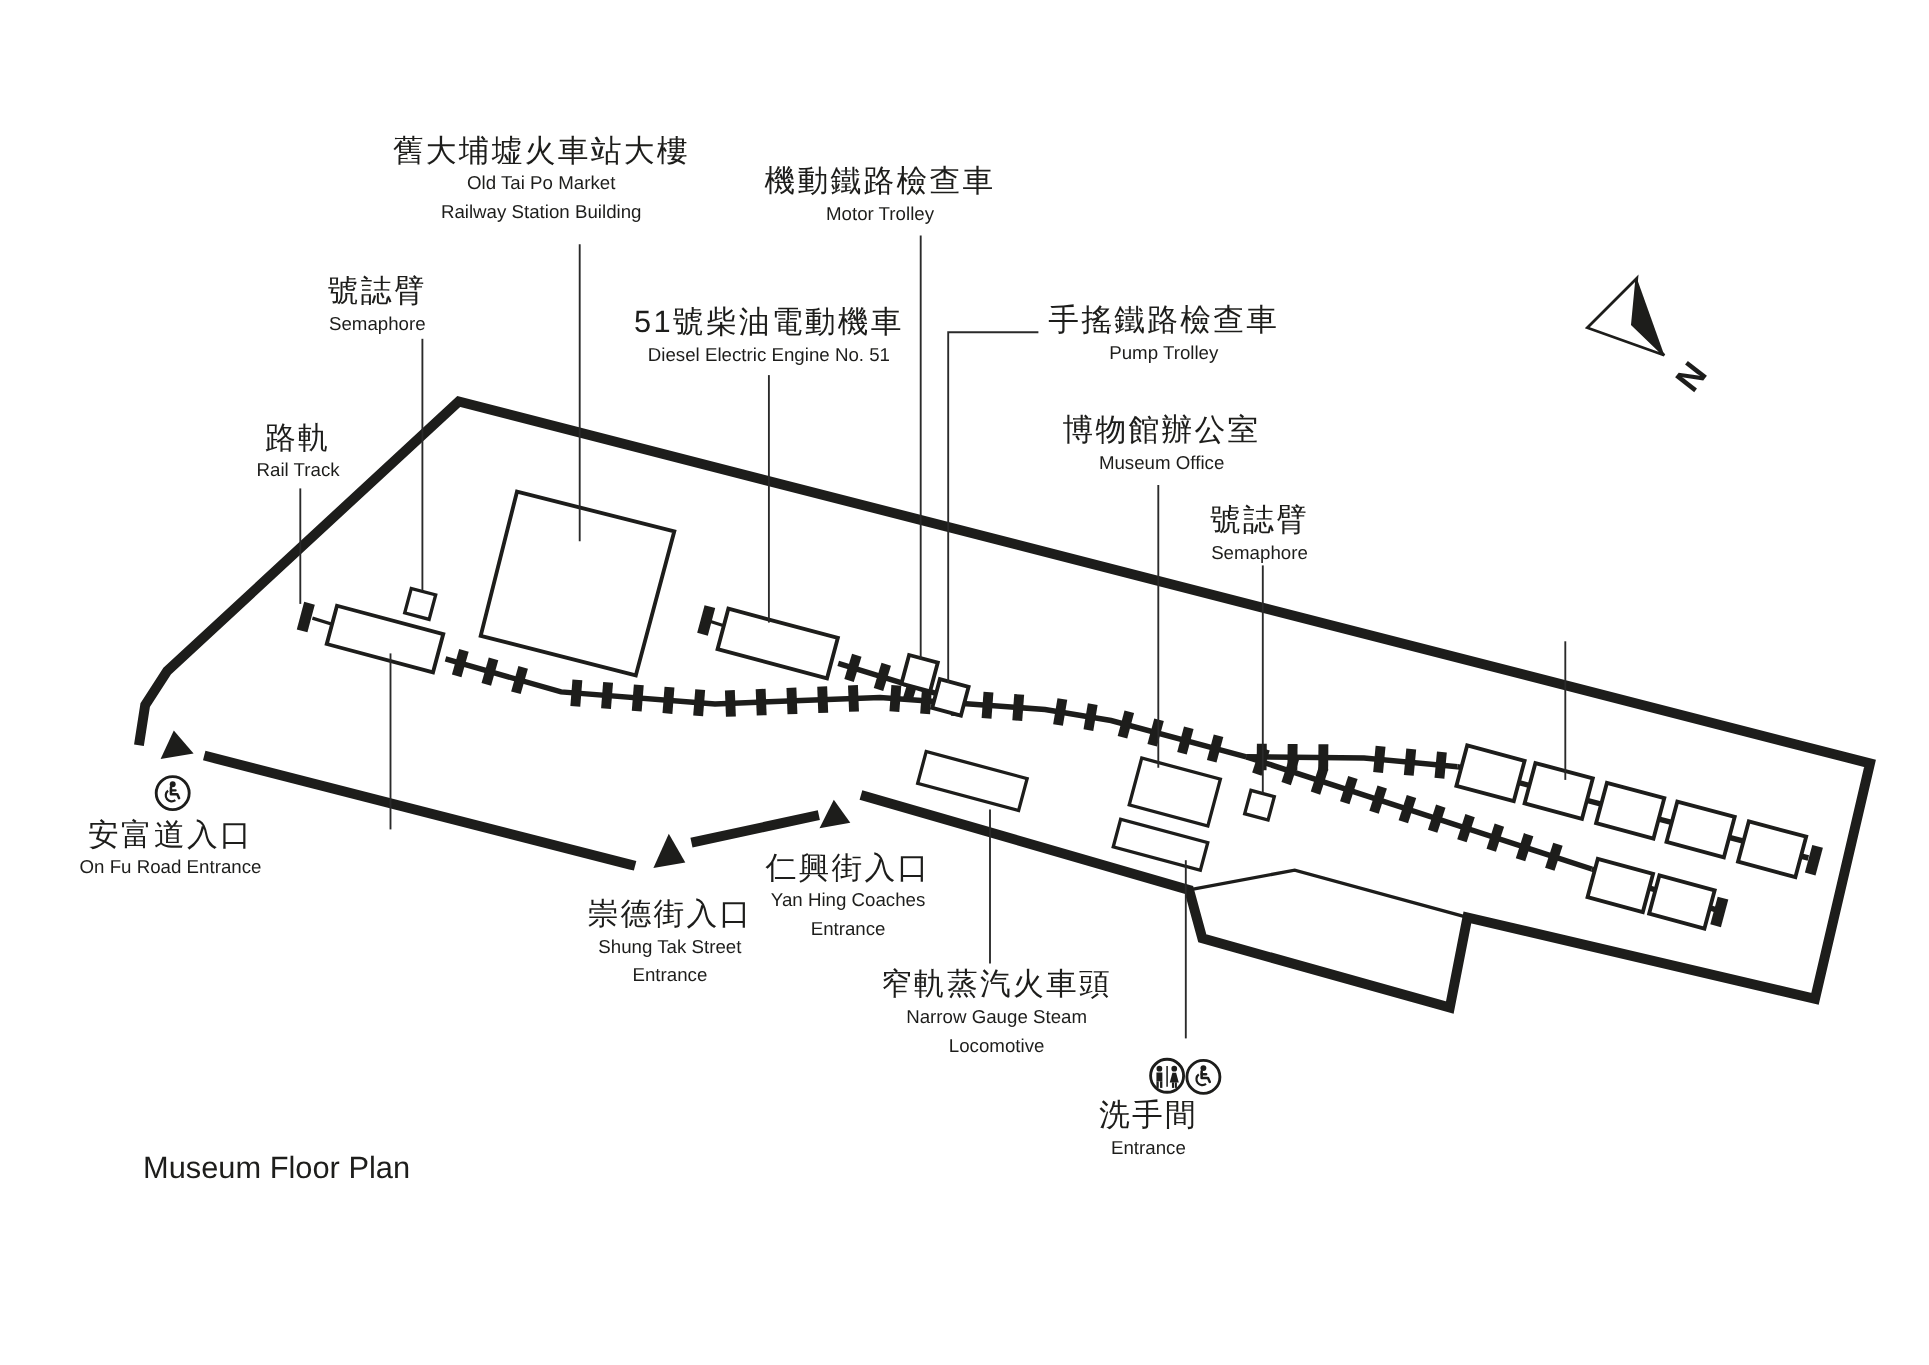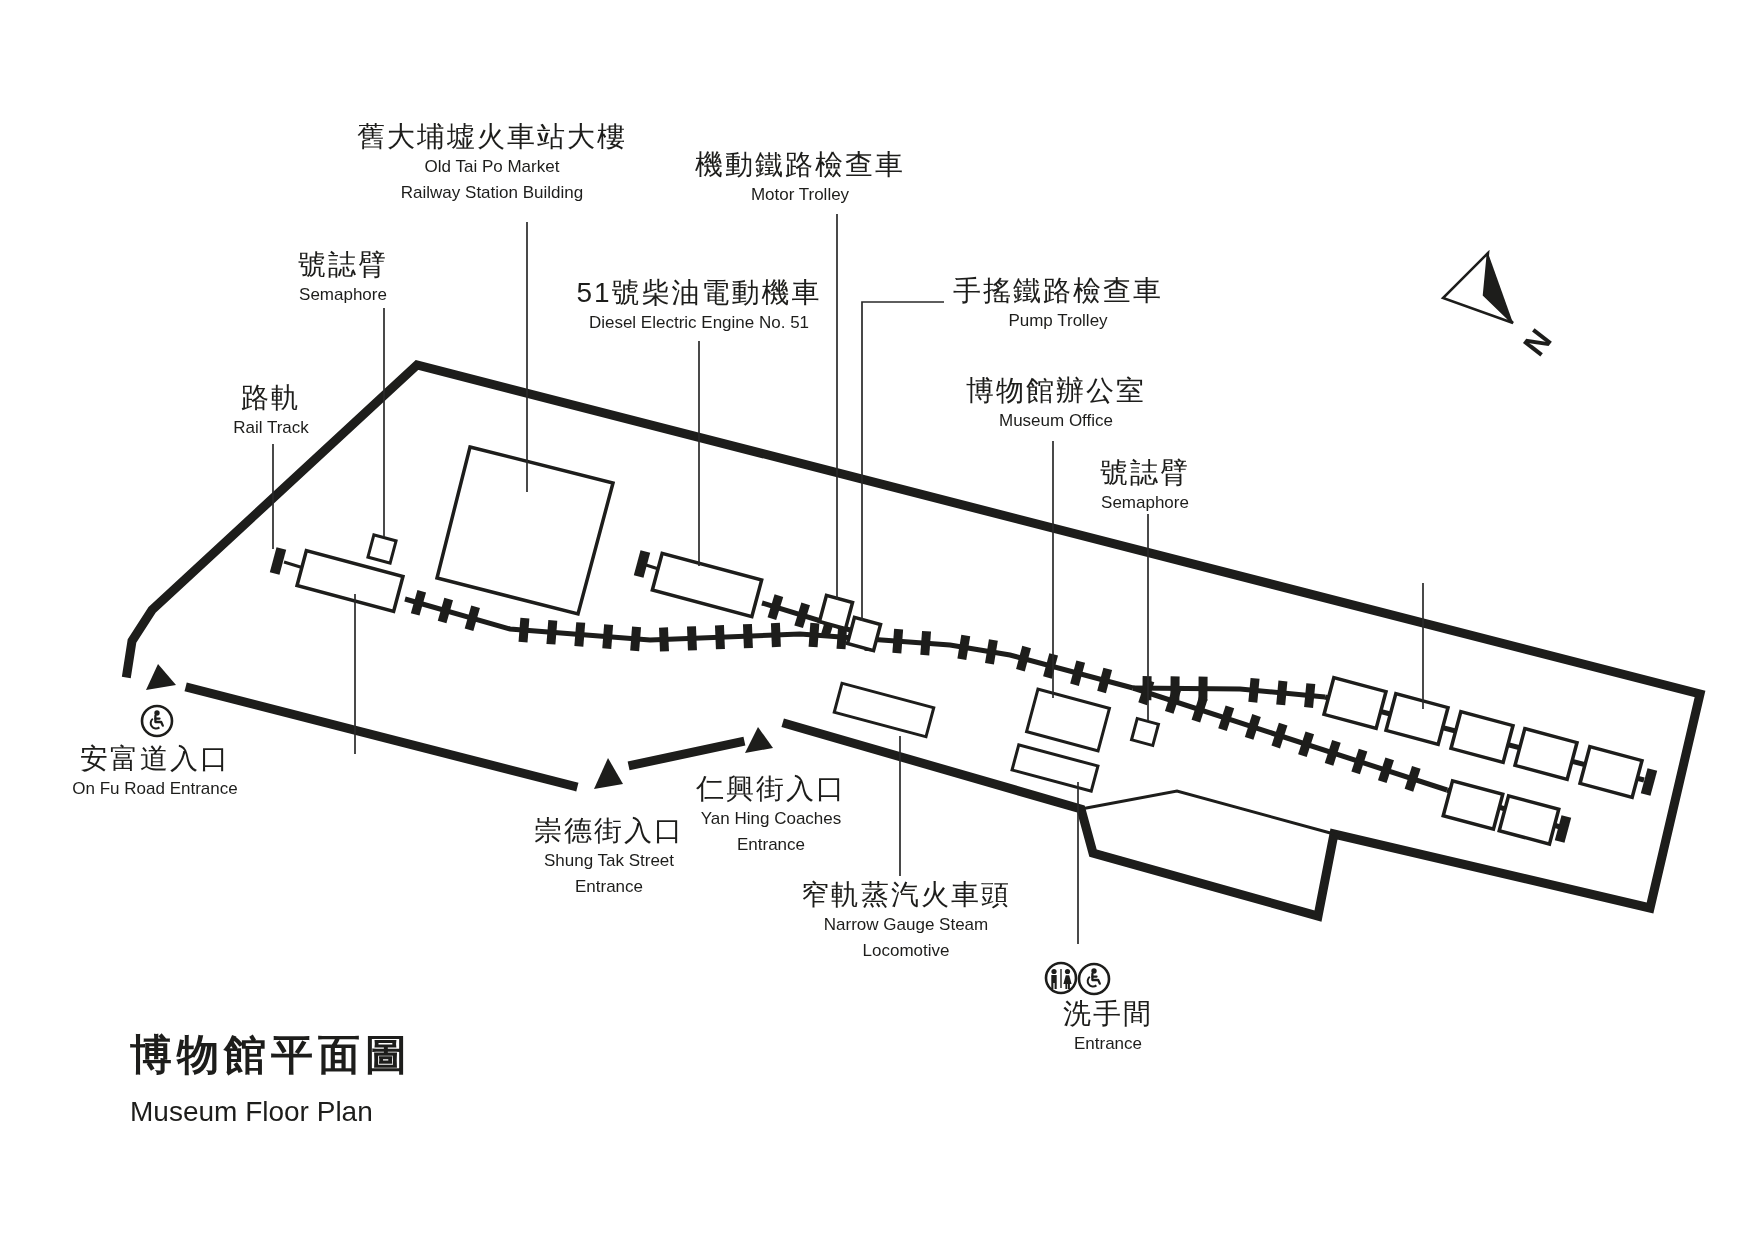--- a/index.html
+++ b/index.html
@@ -247,23 +247,22 @@
     <span class="en">Yan Hing Coaches</span>
     <span class="en">Entrance</span>
   </div>
 
   <div class="label" style="left:906px;top:878px">
     <span class="cjk">窄軌蒸汽火車頭</span>
     <span class="en">Narrow Gauge Steam</span>
     <span class="en">Locomotive</span>
   </div>
 
-  <div class="label" style="left:1108px;top:997px">
+  <div class="label" style="left:1044px;top:997px">
     <span class="cjk">洗手間</span>
     <span class="en">Entrance</span>
   </div>
 
   <div class="title-block" style="left:130px;top:1030px">
-    <span class="cjk-title">博物館平面圖</span>
     <span class="en-title">Museum Floor Plan</span>
   </div>
 
 </div>
 
 </body></html>

